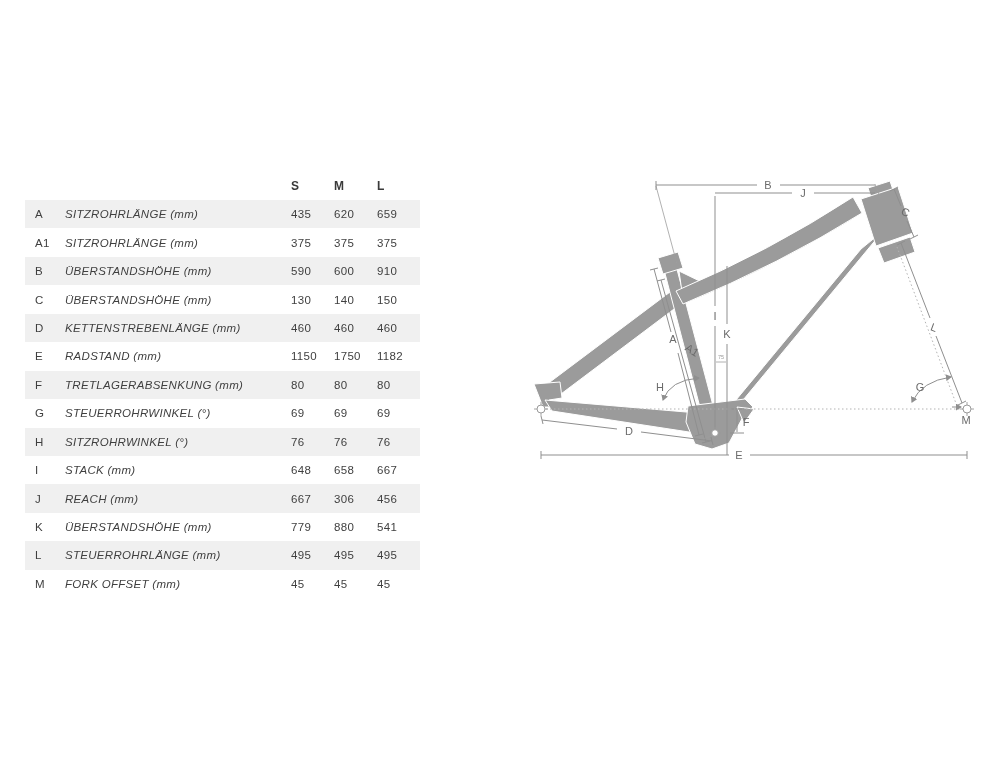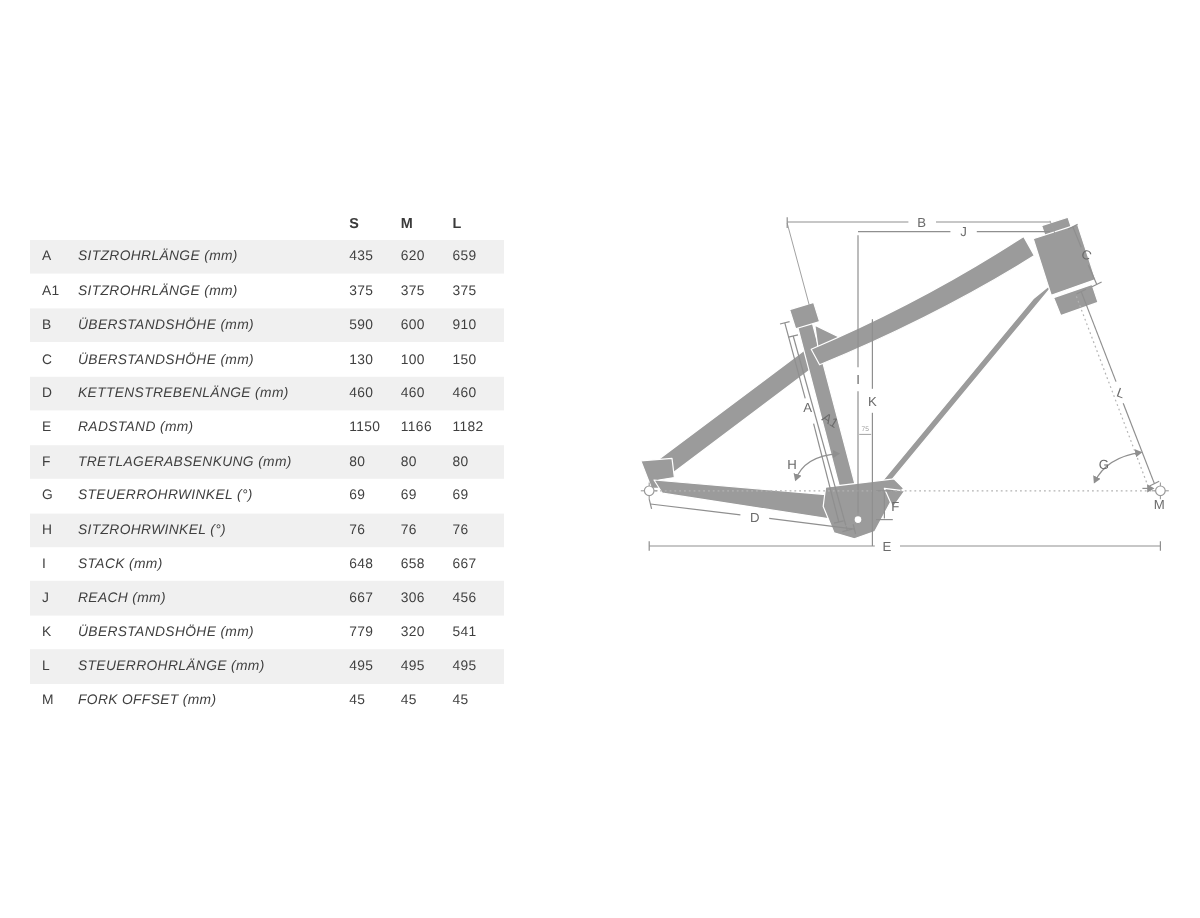--- a/index.html
+++ b/index.html
@@ -60,35 +60,35 @@
     <span class="c-letter">B</span>
     <span class="c-label">ÜBERSTANDSHÖHE (mm)</span>
     <span class="c-val">590</span>
     <span class="c-val">600</span>
     <span class="c-val">910</span>
   </div>
   <div class="t-row">
     <span class="c-letter">C</span>
     <span class="c-label">ÜBERSTANDSHÖHE (mm)</span>
     <span class="c-val">130</span>
-    <span class="c-val">100</span>
+    <span class="c-val">140</span>
     <span class="c-val">150</span>
   </div>
   <div class="t-row alt">
     <span class="c-letter">D</span>
     <span class="c-label">KETTENSTREBENLÄNGE (mm)</span>
     <span class="c-val">460</span>
     <span class="c-val">460</span>
     <span class="c-val">460</span>
   </div>
   <div class="t-row">
     <span class="c-letter">E</span>
     <span class="c-label">RADSTAND (mm)</span>
     <span class="c-val">1150</span>
-    <span class="c-val">1166</span>
+    <span class="c-val">1750</span>
     <span class="c-val">1182</span>
   </div>
   <div class="t-row alt">
     <span class="c-letter">F</span>
     <span class="c-label">TRETLAGERABSENKUNG (mm)</span>
     <span class="c-val">80</span>
     <span class="c-val">80</span>
     <span class="c-val">80</span>
   </div>
   <div class="t-row">
@@ -116,21 +116,21 @@
     <span class="c-letter">J</span>
     <span class="c-label">REACH (mm)</span>
     <span class="c-val">667</span>
     <span class="c-val">306</span>
     <span class="c-val">456</span>
   </div>
   <div class="t-row">
     <span class="c-letter">K</span>
     <span class="c-label">ÜBERSTANDSHÖHE (mm)</span>
     <span class="c-val">779</span>
-    <span class="c-val">320</span>
+    <span class="c-val">880</span>
     <span class="c-val">541</span>
   </div>
   <div class="t-row alt">
     <span class="c-letter">L</span>
     <span class="c-label">STEUERROHRLÄNGE (mm)</span>
     <span class="c-val">495</span>
     <span class="c-val">495</span>
     <span class="c-val">495</span>
   </div>
   <div class="t-row">

